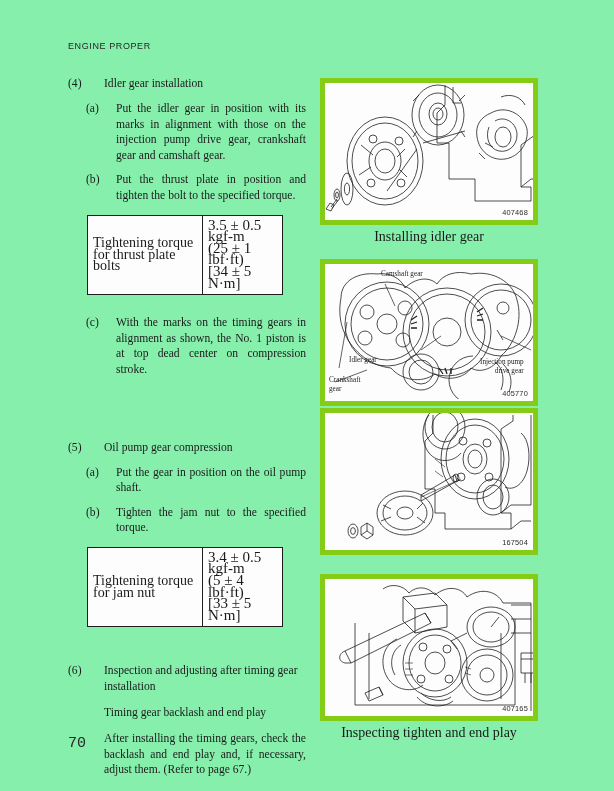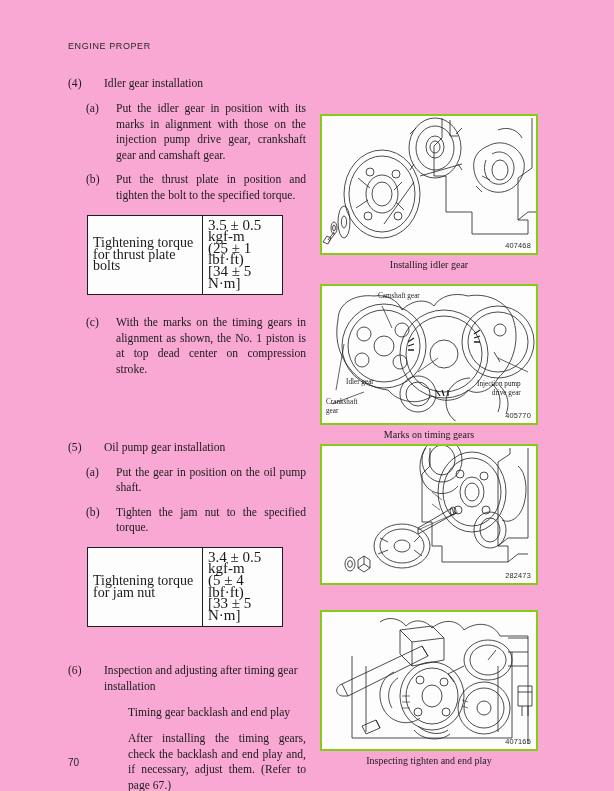--- a/index.html
+++ b/index.html
@@ -4,21 +4,21 @@
 <style>
   html, body {
     margin: 0;
     padding: 0;
     background: #ffffff;
   }
   .page {
     position: relative;
     width: 614px;
     height: 791px;
-    background: #f9a8d4;
+    background: #86efac;
     overflow: hidden;
     font-family: "Liberation Serif", serif;
     color: #1a1a1a;
   }
   
   .running-head {
     position: absolute;
     left: 68px;
     top: 41px;
     font-family: "Liberation Sans", sans-serif;
@@ -58,21 +58,21 @@
     text-align: justify;
     text-justify: inter-word;
     margin-top: 9px;
   }
   .sub .lbl {
     position: absolute;
     left: 0;
     top: 0;
   }
   .plain {
-    margin-left: 60px;
+    margin-left: 36px;
     font-size: 11.6px;
     line-height: 15.6px;
     text-align: justify;
     margin-top: 10px;
   }
   .plain.nojust { text-align: left; }
 
   
   .spec-table {
     margin: 11px 0 0 19px;
@@ -100,59 +100,58 @@
   }
 
   
   .fig {
     position: absolute;
     left: 320px;
     width: 218px;
   }
   .fig-frame {
     position: relative;
-    border: 2px solid #84cc16;
+    border: 5px solid #84cc16;
     background: #fdfdfd;
     height: 137px;
     overflow: hidden;
-    margin-top: 36px;
   }
   .fig-code {
     position: absolute;
     right: 5px;
     bottom: 3px;
     font-family: "Liberation Sans", sans-serif;
     font-size: 7.4px;
     letter-spacing: 0.2px;
     color: #2b2b2b;
   }
   .fig-cap {
     text-align: center;
-    font-size: 10px;
+    font-size: 14px;
     margin-top: 4px;
     color: #1a1a1a;
   }
   .fig-label {
     position: absolute;
     font-family: "Liberation Serif", serif;
     font-size: 7.2px;
     color: #1c1c1c;
     line-height: 8.6px;
     white-space: pre-line;
   }
   svg { display: block; }
   .ln { stroke: #1f1f1f; fill: none; }
 
   
   .folio {
     position: absolute;
     left: 68px;
-    top: 757px;
-    font-family: Liberation Sans, sans-serif;
-    font-size: 10px;
+    top: 735px;
+    font-family: Liberation Mono, monospace;
+    font-size: 15px;
     color: #262626;
   }
 </style>
 </head>
 <body>
 
 <div class="page">
 
   <div class="running-head">ENGINE PROPER</div>
 
@@ -187,21 +186,21 @@
 
       <div class="sub" style="margin-top:20px">
         <span class="lbl">(c)</span>
         <span>With the marks on the timing gears in alignment as shown, the No. 1 piston is at top dead center on compression stroke.</span>
       </div>
     </div>
 
     <div class="sec" style="margin-top:62px">
       <div class="sec-head">
         <span class="num">(5)</span>
-        <span>Oil pump gear installation</span>
+        <span>Oil pump gear compression</span>
       </div>
       <div class="sub">
         <span class="lbl">(a)</span>
         <span>Put the gear in position on the oil pump shaft.</span>
       </div>
       <div class="sub">
         <span class="lbl">(b)</span>
         <span>Tighten the jam nut to the specified torque.</span>
       </div>
 
@@ -274,21 +273,21 @@
 
           <path d="M154 70 L160 76 M160 60 L168 64"></path>
           <ellipse cx="178" cy="54" rx="8" ry="10"></ellipse>
         </g>
       </svg>
       <div class="fig-code">407468</div>
     </div>
     <div class="fig-cap">Installing idler gear</div>
   </div>
 
-  <div class="fig" style="top:248px">
+  <div class="fig" style="top:259px">
     <div class="fig-frame">
       <svg width="216" height="135" viewBox="0 0 216 135">
         <g class="ln" stroke-width="0.8">
 
           <path d="M16 34 C16 16 34 8 52 10 C64 8 76 14 80 24 C90 14 104 12 112 20 C118 10 132 6 146 10 C168 6 188 18 192 36 C198 56 190 80 176 92 C170 104 156 110 146 104 C140 114 122 118 110 110 C96 120 76 116 66 104 C46 102 28 88 20 70 C14 58 14 44 16 34 Z"></path>
 
           <circle cx="62" cy="60" r="42"></circle>
           <circle cx="62" cy="60" r="36"></circle>
           <circle cx="62" cy="60" r="10"></circle>
           <circle cx="42" cy="48" r="7"></circle>
@@ -371,21 +370,21 @@
 
           <path d="M36 114 L42 110 L48 114 L48 122 L42 126 L36 122 Z"></path>
           <path d="M42 110 L42 118 L36 122 M42 118 L48 122"></path>
           <ellipse cx="28" cy="118" rx="5" ry="7"></ellipse>
           <ellipse cx="28" cy="118" rx="2.4" ry="3.4"></ellipse>
 
           <path d="M96 84 L136 66" stroke-width="0.6"></path>
           <path d="M110 46 L120 54 M110 58 L118 64" stroke-width="0.6"></path>
         </g>
       </svg>
-      <div class="fig-code">282473</div>
+      <div class="fig-code">167504</div>
     </div>
   </div>
 
   <div class="fig" style="top:574px">
     <div class="fig-frame">
       <svg width="216" height="135" viewBox="0 0 216 135">
         <g class="ln" stroke-width="0.8">
 
           <path d="M58 10 C66 4 78 6 84 14 C92 6 104 8 110 16 C122 6 136 8 142 18 C156 8 172 12 178 24 L206 24 L206 132"></path>
           <path d="M186 26 L206 26 M186 40 L206 40 M186 54 L206 54"></path>

